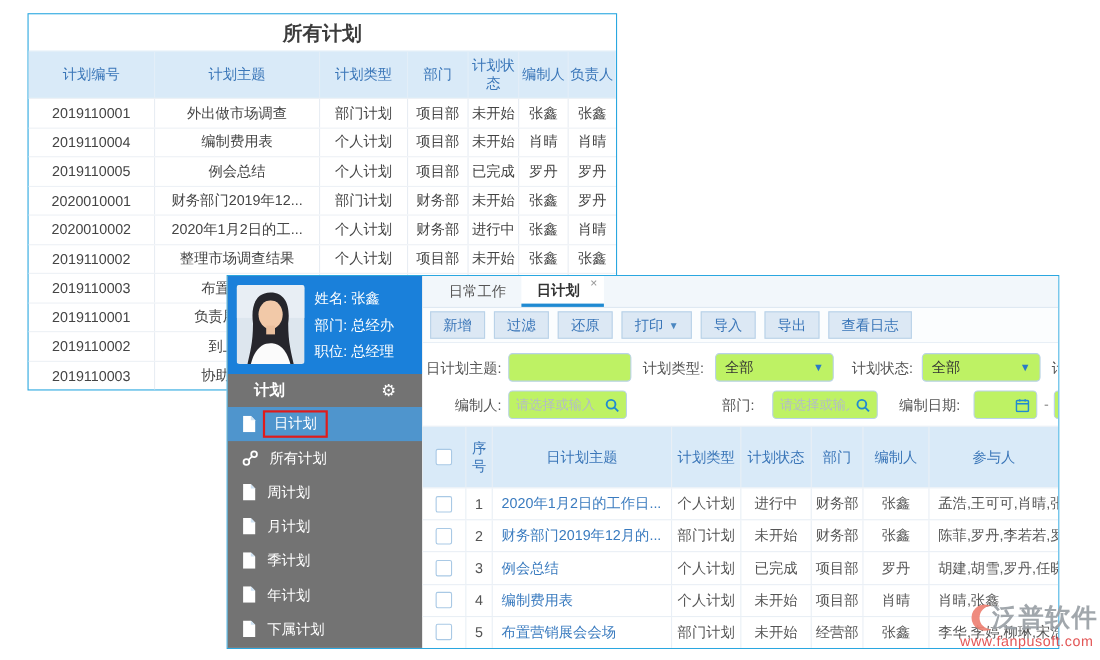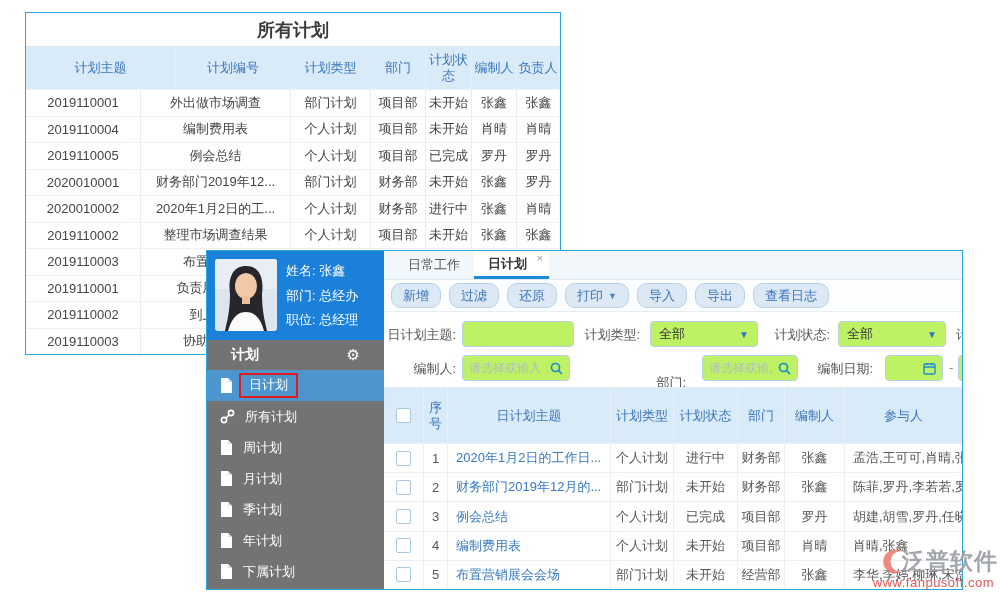--- a/index.html
+++ b/index.html
@@ -40,21 +40,21 @@
   
   .main{flex:1;display:flex;flex-direction:column;overflow:hidden;background:#fff}
   .tabbar{height:29px;flex-shrink:0;background:#f2f7fb;border-bottom:1px solid #dfe9f2;
           display:flex;align-items:stretch;padding-left:10px;box-sizing:border-box}
   .tab{display:flex;align-items:center;padding:0 14px;font-size:13px;color:#555;cursor:pointer;position:relative}
   .tab.active{background:#fff;color:#333;font-weight:bold;border-bottom:3px solid #1f8ad2;padding-right:22px}
   .tab .close{position:absolute;top:1px;right:6px;font-size:11px;color:#999;font-weight:normal;cursor:pointer}
   .toolbar{height:31px;flex-shrink:0;display:flex;align-items:center;padding-left:7px;
            border-bottom:1px solid #e6eef5;background:#fbfdfe}
   .tbtn{height:23px;padding:0 11px;margin-right:8px;background:#dce8f4;border:1px solid #b9d2e8;
-        border-radius:10px;color:#3a76b8;font-size:13px;display:flex;align-items:center;cursor:pointer;white-space:nowrap}
+        border-radius:0;color:#3a76b8;font-size:13px;display:flex;align-items:center;cursor:pointer;white-space:nowrap}
   .tbtn .caret{font-size:9px;margin-left:5px;color:#4a86c0}
   .filters{height:75px;flex-shrink:0;position:relative;border-bottom:1px solid #e6eef5;
            font-size:13px;color:#555;overflow:hidden;background:#fff}
   .flabel{position:absolute;text-align:right;white-space:nowrap;overflow:hidden}
   .fctrl{position:absolute;height:26px;box-sizing:border-box;border:1px solid #b9d2e8;border-radius:4px;
          background:#bef264;display:flex;align-items:center;overflow:hidden}
   .finput{border:none;outline:none;flex:1;min-width:0;font-size:12px;padding:0 6px;color:#333;
           background:transparent;font-family:"Liberation Sans",sans-serif}
   .finput::placeholder{color:#b3bcc6}
   .fselect{justify-content:space-between;padding:0 8px;color:#333;cursor:pointer}
@@ -79,22 +79,22 @@
   .wm-row{display:flex;align-items:center;justify-content:flex-end}
   .wm-text{font-size:23px;font-weight:bold;color:#9aa0a6;letter-spacing:1px;margin-left:-3px}
   .wm-url{font-size:13px;color:#e04848;letter-spacing:.5px;margin-top:-2px;padding-right:4px}
 </style>
 </head>
 <body>
 
 <div class="bgwin">
   <div class="bgtitle">所有计划</div>
   <div class="bghead">
+    <div class="bcell bc0">计划编号</div>
     <div class="bcell bc1">计划主题</div>
-    <div class="bcell bc0">计划编号</div>
     <div class="bcell bc2">计划类型</div>
     <div class="bcell bc3">部门</div>
     <div class="bcell bc4">计划状态</div>
     <div class="bcell bc5">编制人</div>
     <div class="bcell bc6">负责人</div>
   </div>
   <div class="bgbody">
     <div class="bgrow">
       <div class="bcell bc0">2019110001</div>
       <div class="bcell bc1">外出做市场调查</div>
@@ -325,21 +325,21 @@
       <div class="flabel" style="left:0;width:72px;top:48px">编制人:</div>
       <div class="fctrl" style="left:78px;top:43px;width:108px">
         <input class="finput" placeholder="请选择或输入" style="">
         <span class="inicon">
           <svg width="13" height="13" viewBox="0 0 13 13">
               <circle cx="5.5" cy="5.5" r="4" fill="none" stroke="#1f8ad2" stroke-width="1.7"></circle>
               <line x1="8.6" y1="8.6" x2="12" y2="12" stroke="#1f8ad2" stroke-width="1.7"></line>
             </svg>
         </span>
       </div>
-      <div class="flabel" style="left:240px;width:62px;top:62px">部门:</div>
+      <div class="flabel" style="left:240px;width:62px;top:48px">部门:</div>
       <div class="fctrl" style="left:318px;top:43px;width:96px">
         <input class="finput" placeholder="请选择或输入" style="">
         <span class="inicon">
           <svg width="13" height="13" viewBox="0 0 13 13">
               <circle cx="5.5" cy="5.5" r="4" fill="none" stroke="#1f8ad2" stroke-width="1.7"></circle>
               <line x1="8.6" y1="8.6" x2="12" y2="12" stroke="#1f8ad2" stroke-width="1.7"></line>
             </svg>
         </span>
       </div>
       <div class="flabel" style="left:421px;width:68px;top:48px">编制日期:</div>

